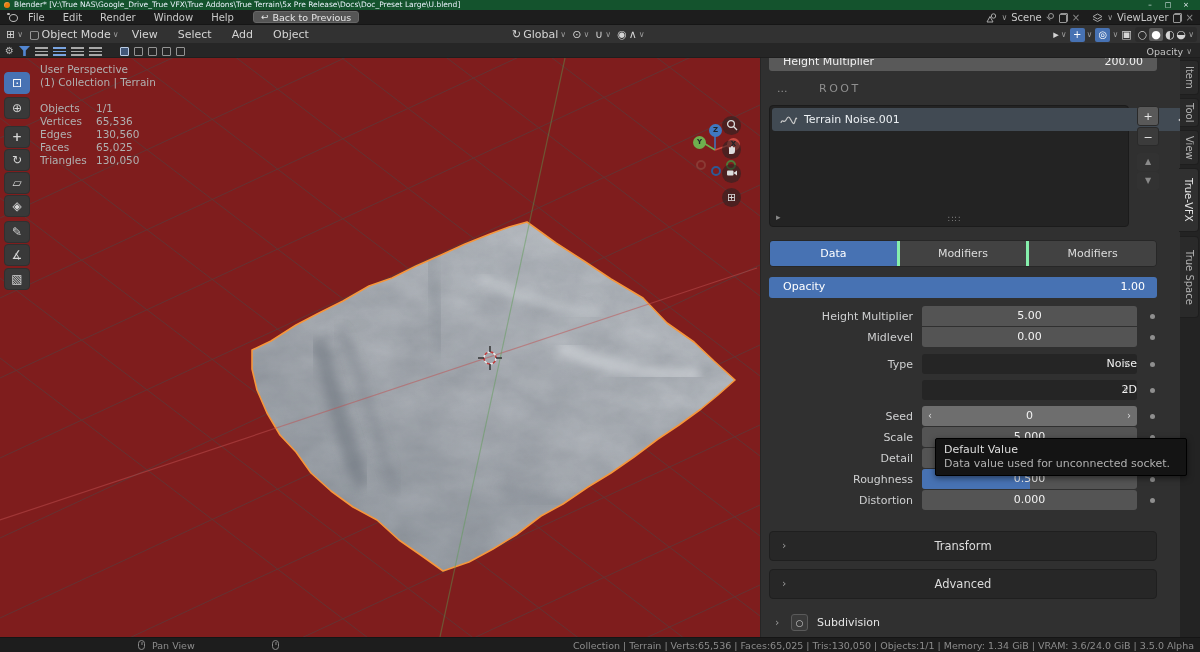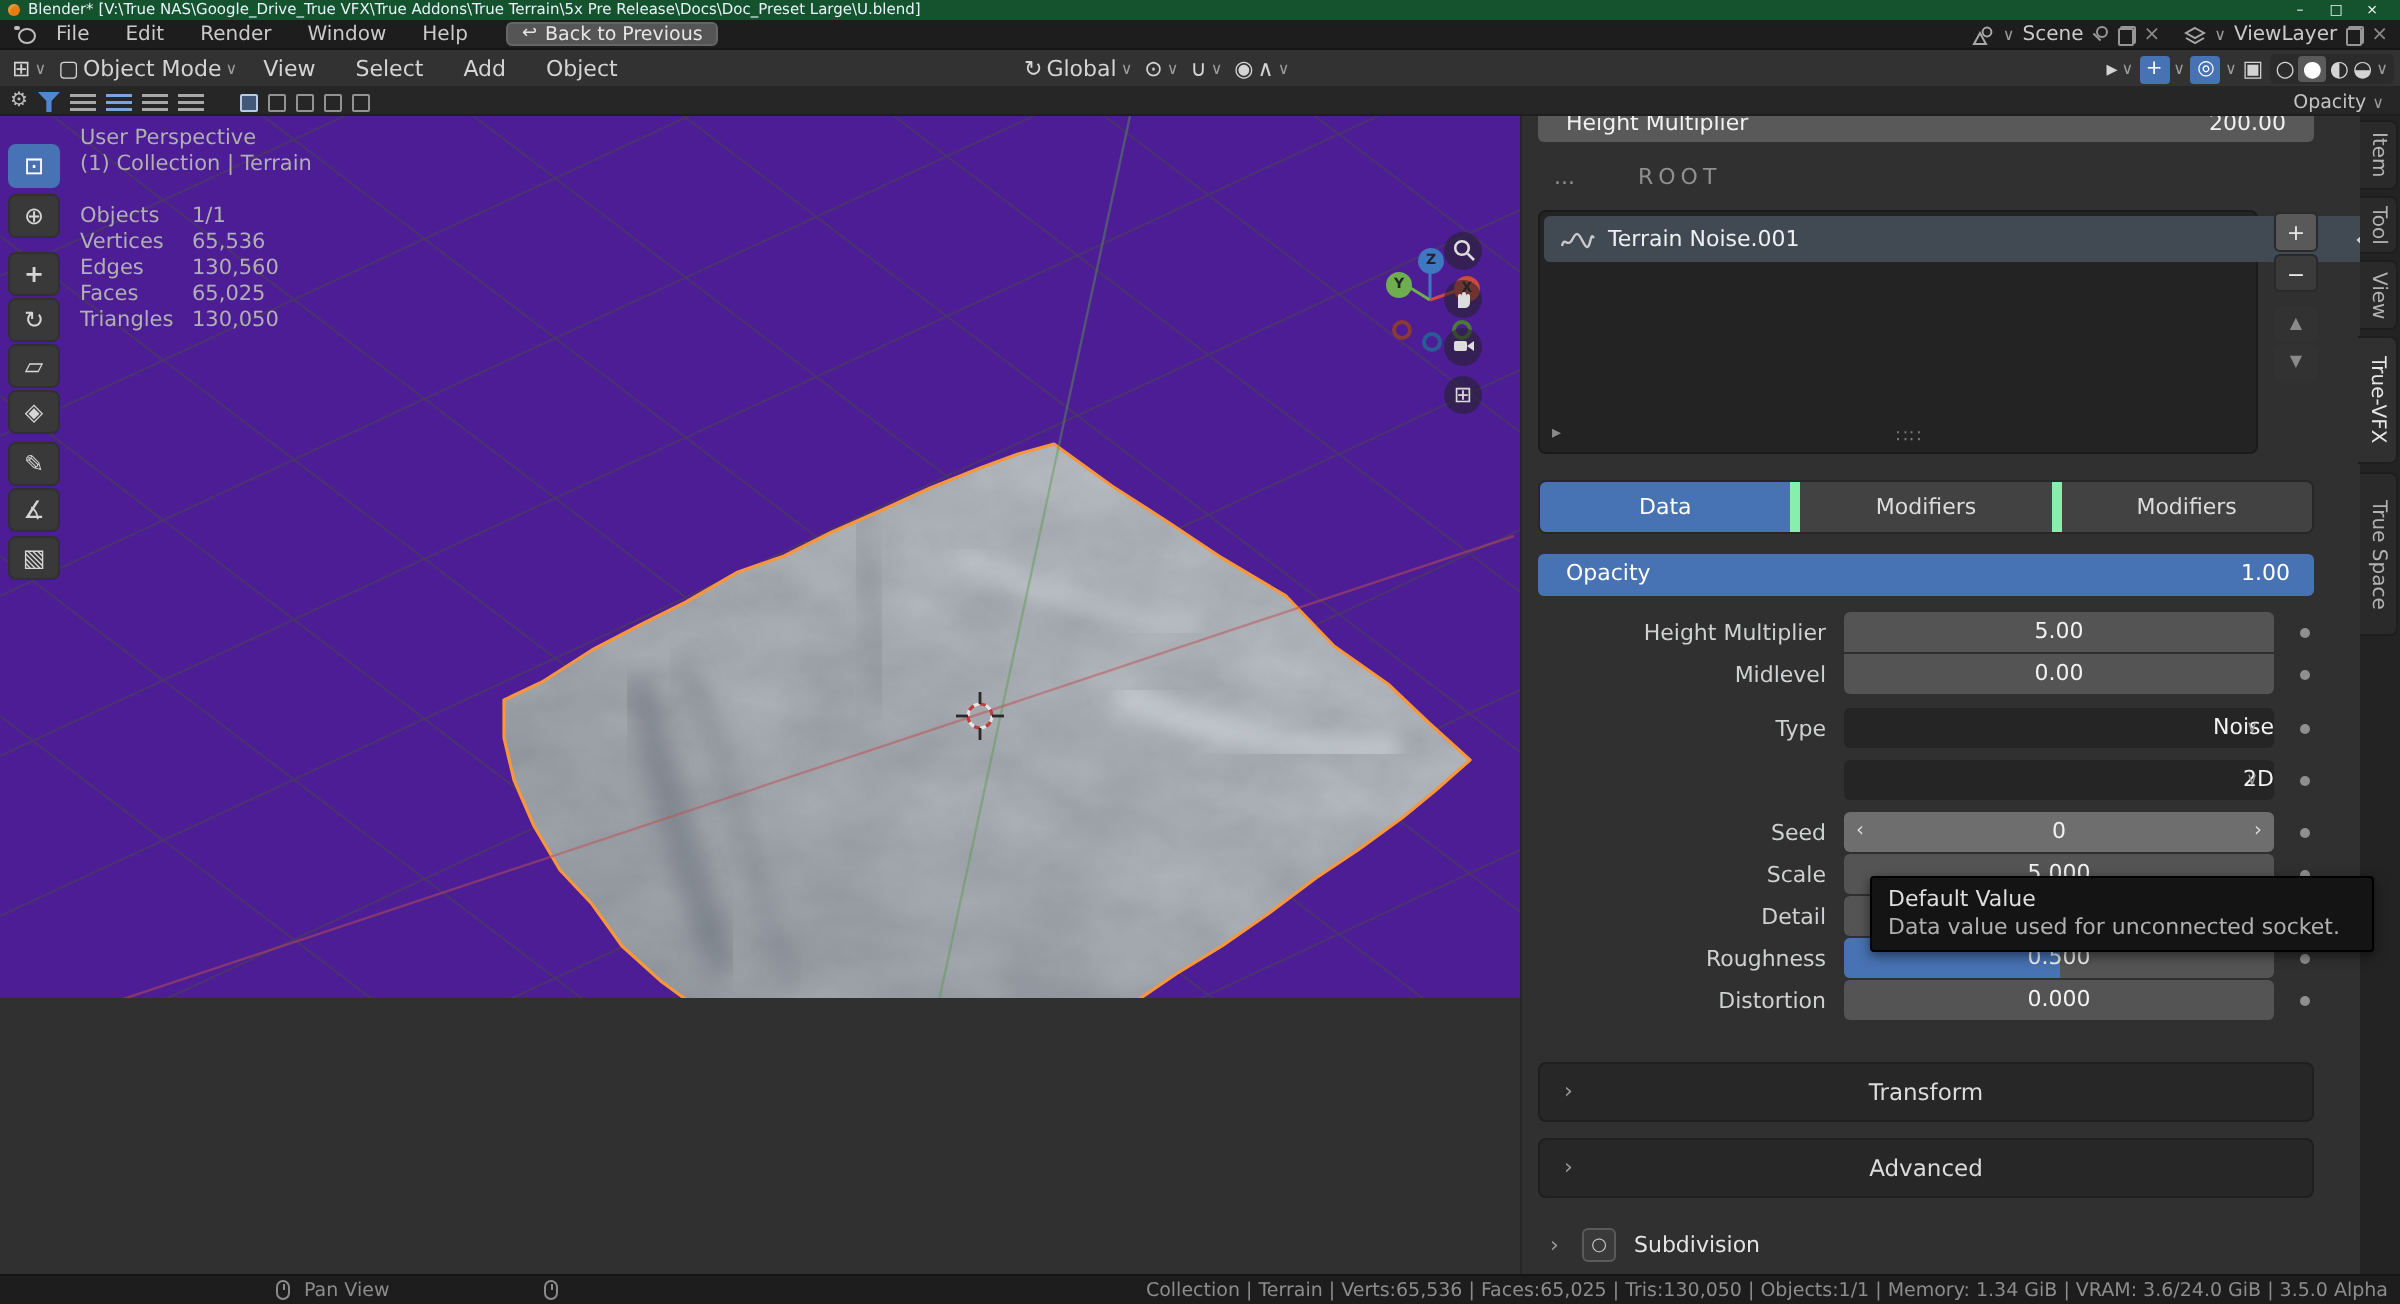--- a/index.html
+++ b/index.html
@@ -48,21 +48,21 @@
   .ts-left{position:absolute;left:5px;top:0;height:14px;display:flex;align-items:center;gap:5px}
   .ts-right{position:absolute;right:8px;top:0;height:14px;display:flex;align-items:center;gap:3px;color:#c3c3c3;font-size:9.5px}
   .i-funnel{width:11px;height:10px;background:#5286d1;clip-path:polygon(0 0,100% 0,62% 45%,62% 100%,38% 100%,38% 45%)}
   .i-list{width:13px;height:9px;background:repeating-linear-gradient(#a8a8a8 0 1.5px,transparent 1.5px 3.6px)}
   .i-list.blue{background:repeating-linear-gradient(#7aa4e0 0 1.5px,transparent 1.5px 3.6px)}
   .i-sq{width:9px;height:9px;border:1px solid #939393;border-radius:1px}
   .i-sq.sel{background:rgba(90,130,190,.55);border-color:#b9cbe4}
 
   
   .main{position:absolute;left:0;top:58px;width:1200px;height:579px}
-  .viewport{position:absolute;left:0;top:0;width:760px;height:441px;background:#4c1d95;overflow:hidden}
+  .viewport{position:absolute;left:0;top:0;width:760px;height:579px;background:#7f1d1d;overflow:hidden}
 
   .stats{position:absolute;left:40px;top:5px;color:#b0b0b0;font-size:10.5px;line-height:13px}
   .stats .srow{display:flex}
   .stats .sl{width:56px}
 
   .toolcol .tbtn{position:absolute;left:4px;width:26px;height:22px;background:#393939;border:1px solid #303030;border-radius:4px;color:#d6d6d6;text-align:center;line-height:21px;font-size:12px}
   .toolcol .tbtn.active{background:#4772b3;border-color:#4772b3;color:#fff}
 
   .gizmo{position:absolute;left:688px;top:60px;width:56px;height:58px}
   .gball{position:absolute;width:13px;height:13px;border-radius:50%;font-size:7px;font-weight:bold;color:#20242a;text-align:center;line-height:13px}
@@ -72,21 +72,21 @@
   
   .npanel{position:absolute;left:760px;top:0;width:420px;height:579px;background:#303030;border-left:1px solid #262626;font-size:11px}
   .topslider{position:absolute;left:8px;top:0;width:388px;height:13px;background:#595959;border-radius:0 0 3px 3px;overflow:hidden;color:#f1f1f1}
   .topslider .lab{position:absolute;left:14px;top:-3px}
   .topslider .val{position:absolute;right:14px;top:-3px}
   .crumb{position:absolute;top:24px;left:0;color:#8f8f8f}
   .listbox{position:absolute;left:8px;top:47px;width:360px;height:122px;background:#232323;border:1px solid #1b1b1b;border-radius:4px}
   .listrow{position:absolute;left:2px;top:2px;width:430px;height:23px;background:#414a53;border-radius:3px;color:#ecf0f3;display:flex;align-items:center}
   .sidebtn{position:absolute;left:376px;width:22px;text-align:center;color:#e8e8e8;border-radius:3px}
   .ptabs{position:absolute;left:8px;top:182px;width:388px;height:27px;display:flex;border-radius:4px;overflow:hidden;border:1px solid #272727}
-  .ptab{flex:1;background:#424242;color:#dcdcdc;text-align:center;line-height:26px;border-right:5px solid #86efac}
+  .ptab{flex:1;background:#424242;color:#dcdcdc;text-align:center;line-height:26px;border-right:3px solid #86efac}
   .ptab:last-child{border-right:none}
   .ptab.active{background:#4772b3;color:#fff}
   .opacity{position:absolute;left:8px;top:219px;width:388px;height:21px;background:#4772b3;border-radius:3px;color:#fff}
   .opacity .lab{position:absolute;left:14px;top:3px}
   .opacity .val{position:absolute;right:12px;top:3px}
 
   .prow{position:absolute;left:0;width:420px;height:21px}
   .plabel{position:absolute;left:0;top:0;width:152px;text-align:right;line-height:21px;color:#cfd0d1}
   .pfield{position:absolute;left:161px;top:0;width:215px;height:20px;background:#545454;border-radius:3px;color:#f2f2f2;text-align:center;line-height:20px}
   .pfield.jt{border-radius:3px 3px 0 0}

